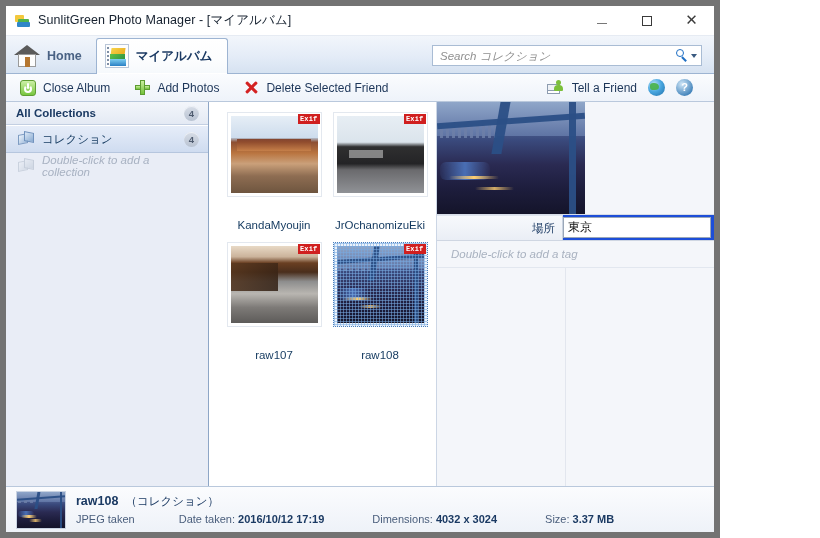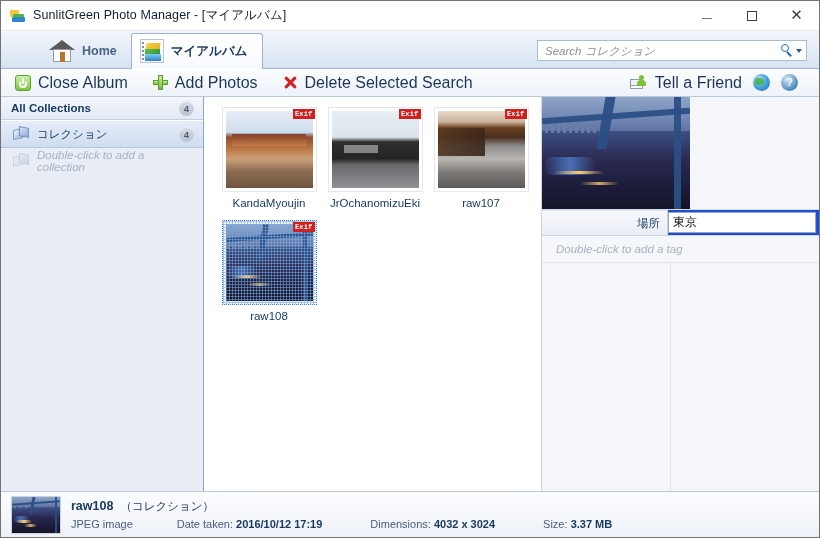--- a/index.html
+++ b/index.html
@@ -3,43 +3,43 @@
 <meta charset="utf-8">
 <style>
   html,body{margin:0;padding:0;}
   body{
     width:820px;height:538px;overflow:hidden;
     font-family:"Liberation Sans","DejaVu Sans",sans-serif;
     font-size:12px;color:#1f3864;background:#fff;
     -webkit-font-smoothing:antialiased;
   }
   .app{
-    position:relative;width:820px;height:538px;box-sizing:border-box;
-    border:1px solid #737373;background:#fff;display:flex;flex-direction:column;
+    position:relative;width:720px;height:538px;box-sizing:border-box;
+    border:6px solid #737373;background:#fff;display:flex;flex-direction:column;
   }
 
   
   .titlebar{
     height:29px;flex:0 0 29px;background:#ffffff;display:flex;align-items:center;
     border-bottom:1px solid #e6ebf3;position:relative;
   }
   .title-icon{width:16px;height:16px;margin-left:9px;margin-right:7px;position:relative;flex:0 0 16px;}
   .title-icon .sq{position:absolute;border-radius:1px;}
   .title-text{font-size:12.5px;color:#15202e;letter-spacing:.1px;white-space:nowrap;}
   .winbtns{margin-left:auto;display:flex;height:29px;}
   .winbtn{width:45px;height:29px;display:flex;align-items:center;justify-content:center;color:#2b2b2b;font-size:12px;}
   .winbtn .min{width:10px;height:1px;background:#777;display:block;margin-top:6px;}
   .winbtn .max{width:10px;height:10px;border:1.4px solid #3a3a3a;display:block;box-sizing:border-box;}
   .winbtn .cls{font-size:15px;line-height:15px;color:#3a3a3a;font-family:"DejaVu Sans",sans-serif;}
 
   
   .tabstrip{
     height:37px;flex:0 0 37px;position:relative;
     background:linear-gradient(to bottom,#f2f6fb 0%,#e4ecf7 55%,#d6e2f1 100%);
-    border-bottom:1px solid #9db4d2;display:flex;align-items:flex-end;padding-left:40px;
+    border-bottom:1px solid #9db4d2;display:flex;align-items:flex-end;
   }
   .tab{
     height:35px;display:flex;align-items:center;padding:0 14px 0 8px;box-sizing:border-box;
     position:relative;margin-bottom:0;gap:7px;
   }
   .tab .tlabel{font-size:12.5px;font-weight:bold;color:#4a6284;}
   .tab.active{
     background:linear-gradient(to bottom,#ffffff 0%,#fcfdfe 60%,#f6f9fc 100%);
     border:1px solid #9db4d2;border-bottom:1px solid transparent;border-radius:3px 3px 0 0;
     height:36px;margin-bottom:-1px;
@@ -73,21 +73,21 @@
   .mag .hnd{position:absolute;left:7px;top:7px;width:6px;height:1.8px;background:#1f6fc4;transform:rotate(45deg);transform-origin:left center;}
   .caret{width:0;height:0;border-left:3px solid transparent;border-right:3px solid transparent;border-top:4px solid #3a5a80;margin-left:2px;}
 
   
   .toolbar{
     height:27px;flex:0 0 27px;display:flex;align-items:center;
     background:linear-gradient(to bottom,#fbfcfe,#eef3fa);
     border-bottom:1px solid #b9c8dc;padding-left:14px;gap:0;
   }
   .tbtn{display:flex;align-items:center;gap:7px;padding:0 13px 0 0;margin-right:12px;white-space:nowrap;}
-  .tbtn .lbl{font-size:16px;color:#1c3558;}
+  .tbtn .lbl{font-size:12px;color:#1c3558;}
   .ico-power{width:16px;height:16px;border-radius:3px;background:linear-gradient(to bottom,#cdf0a8,#78c63f);border:1px solid #5f9e33;position:relative;box-sizing:border-box;}
   .ico-power:after{content:"";position:absolute;left:6px;top:2.5px;width:2px;height:6px;background:#fff;border-radius:1px;}
   .ico-power:before{content:"";position:absolute;left:3px;top:4px;width:8px;height:8px;border:2px solid #fff;border-top-color:transparent;border-radius:50%;box-sizing:border-box;}
   .ico-plus{width:15px;height:15px;position:relative;}
   .ico-plus i{position:absolute;background:linear-gradient(to bottom,#c9ee9e,#74c23a);border:1px solid #5d9c31;box-sizing:border-box;}
   .ico-plus i.h{left:0;top:5px;width:15px;height:5px;}
   .ico-plus i.v{left:5px;top:0;width:5px;height:15px;}
   .ico-x{width:15px;height:15px;position:relative;}
   .ico-x i{position:absolute;left:0;top:6px;width:15px;height:3px;background:#d42222;border-radius:1px;}
   .ico-x i:first-child{transform:rotate(45deg);}
@@ -154,21 +154,21 @@
       repeating-linear-gradient(to right,rgba(120,170,225,.55) 0 1px,transparent 1px 3px),
       repeating-linear-gradient(to bottom,rgba(120,170,225,.55) 0 1px,transparent 1px 3px);
     pointer-events:none;z-index:3;
   }
   .photo{width:100%;height:100%;position:relative;overflow:hidden;}
   .exif{
     position:absolute;right:1px;top:1px;z-index:4;background:#d01f1f;color:#fff;
     font-size:7px;font-weight:bold;line-height:8px;padding:1px 2px;letter-spacing:.2px;
     font-family:Liberation Mono, monospace;
   }
-  .clabel{font-size:11.5px;color:#13395f;margin-top:5px;text-align:center;line-height:13px;}
+  .clabel{font-size:11.5px;color:#13395f;margin-top:22px;text-align:center;line-height:13px;}
 
   
   .ph-kanda{background:linear-gradient(to bottom,#c9d7e6 0%,#b8cadd 28%,#8d4f33 34%,#b9743f 48%,#caa07a 62%,#8e6d52 78%,#6e553f 100%);}
   .ph-kanda:after{content:"";position:absolute;left:8%;top:30%;width:84%;height:16%;background:linear-gradient(to bottom,#7e3a23,#c8814a);opacity:.9;}
   .ph-kanda:before{content:"";position:absolute;left:0;top:0;width:100%;height:28%;background:linear-gradient(to bottom,#e6eef6,#cddced);}
   .ph-jroch{background:linear-gradient(to bottom,#e7eef4 0%,#dbe4ec 34%,#2f2f30 40%,#242426 62%,#6a6a6d 70%,#909296 100%);}
   .ph-jroch:after{content:"";position:absolute;left:14%;top:44%;width:40%;height:10%;background:#cfcfcf;opacity:.55;}
   .ph-raw107{background:linear-gradient(to bottom,#e8d9c6 0%,#cbb39b 14%,#6a3f22 22%,#4a2e1c 34%,#8d8d8d 46%,#b9b6b1 62%,#7d7a77 80%,#5d5b59 100%);}
   .ph-raw107:after{content:"";position:absolute;left:0;top:22%;width:55%;height:36%;background:linear-gradient(135deg,#5c3a20,#2e1d12);opacity:.85;}
   .ph-bridge{background:linear-gradient(to bottom,#7d93b8 0%,#5d6f9c 16%,#3a4a7d 34%,#2a2a52 56%,#1d1d3c 78%,#14142a 100%);}
@@ -298,21 +298,21 @@
           <i class="h"></i>
           <i class="v"></i>
         </span>
       <span class="lbl">Add Photos</span>
     </div>
     <div class="tbtn">
       <span class="ico-x">
           <i></i>
           <i></i>
         </span>
-      <span class="lbl">Delete Selected Search</span>
+      <span class="lbl">Delete Selected Friend</span>
     </div>
 
     <div class="tb-right">
       <div class="tbtn" style="margin:0;padding:0;">
         <span class="ico-tell">
           <span class="env"></span>
             <span class="head"></span>
             <span class="torso"></span>
         </span>
         <span class="lbl">Tell a Friend</span>
@@ -429,21 +429,21 @@
       <span class="car"></span>
         <span class="streak s1"></span>
         <span class="streak s2"></span>
     </div>
     <div class="st-text">
       <div class="st-l1">
         <span class="st-name">raw108</span>
         <span class="st-coll">（コレクション）</span>
       </div>
       <div class="st-l2">
-        <span class="f">JPEG image</span>
+        <span class="f">JPEG taken</span>
         <span class="gap1"></span>
         <span class="f"><span>Date taken:</span>&nbsp;<b>2016/10/12 17:19</b></span>
         <span class="gap2"></span>
         <span class="f"><span>Dimensions:</span>&nbsp;<b>4032 x 3024</b></span>
         <span class="gap3"></span>
         <span class="f"><span>Size:</span>&nbsp;<b>3.37 MB</b></span>
       </div>
     </div>
   </div>
 

